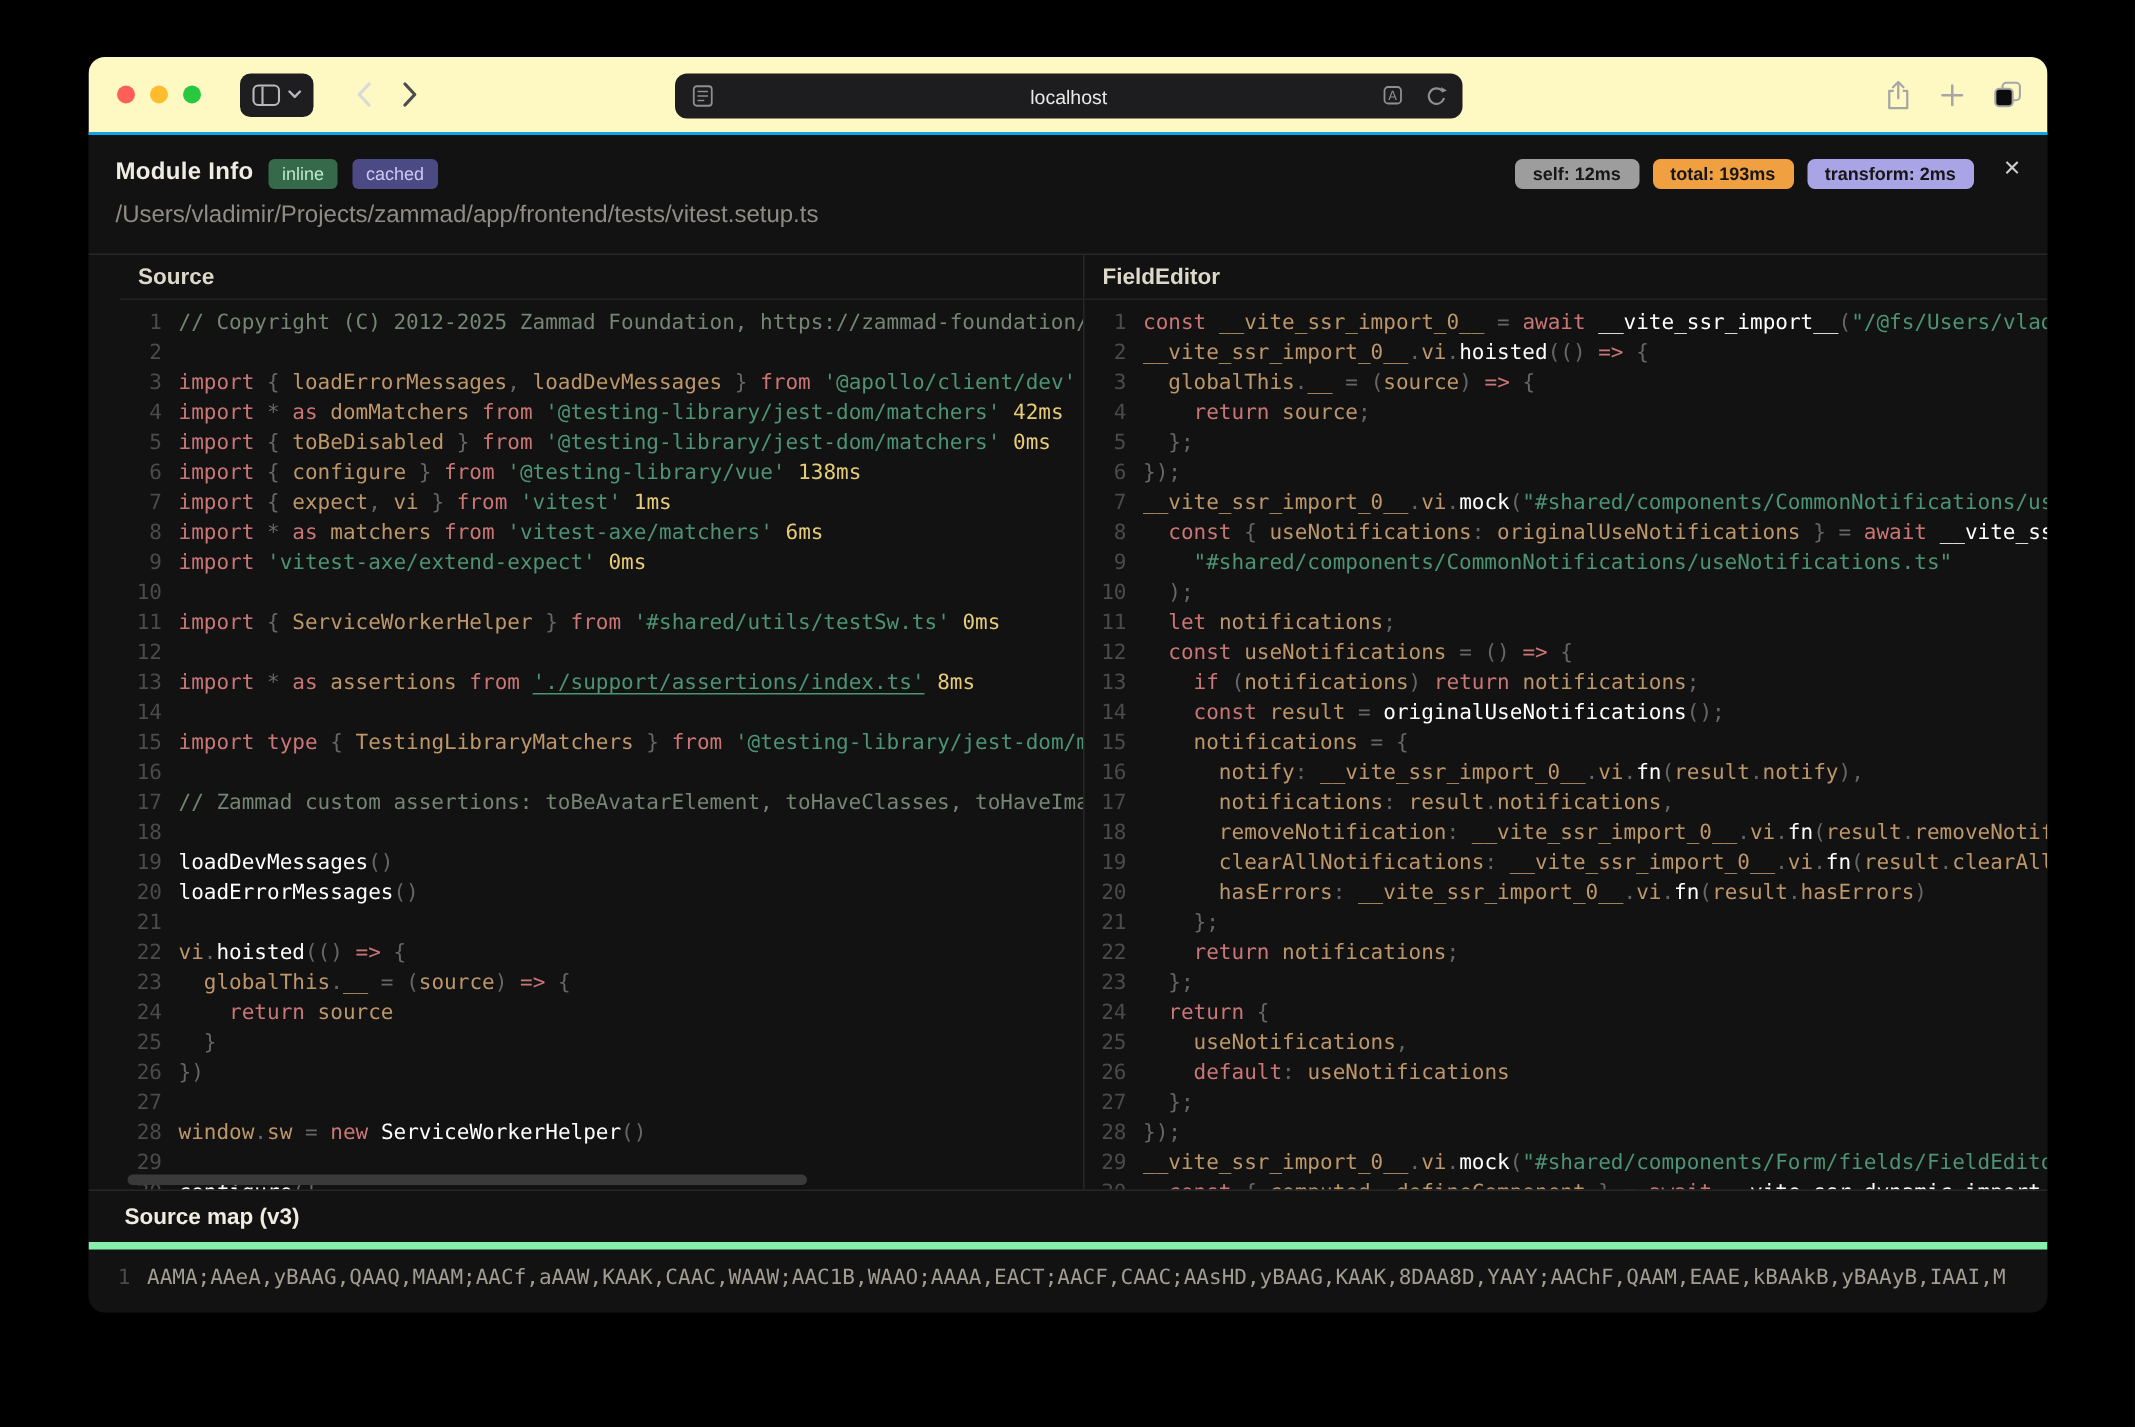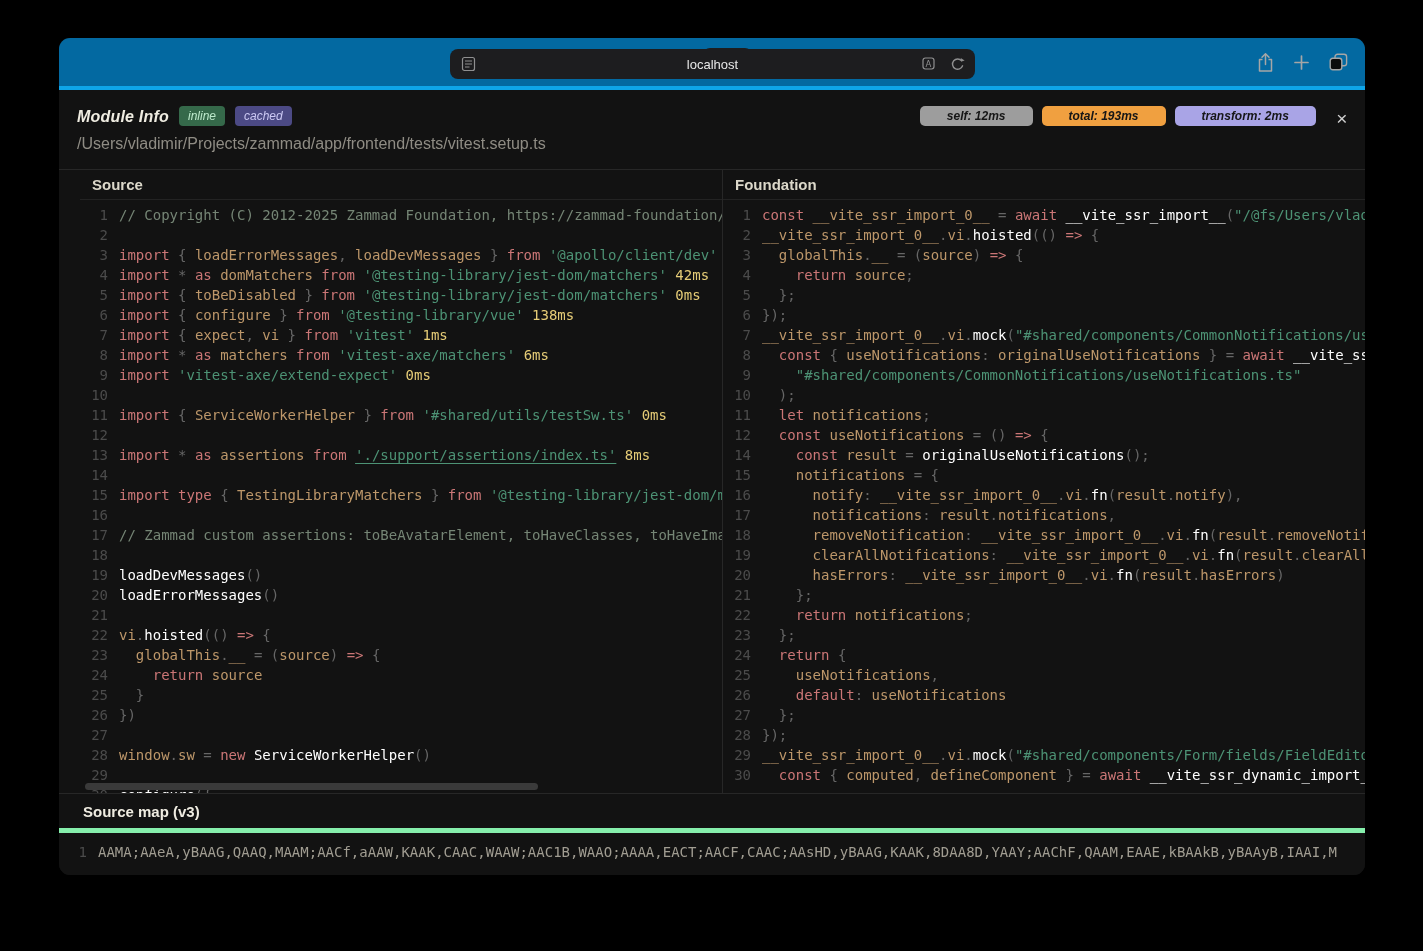--- a/index.html
+++ b/index.html
@@ -4,47 +4,47 @@
 <style>
   *{margin:0;padding:0;box-sizing:border-box;}
   html,body{width:1423px;height:951px;background:#000;overflow:hidden;}
   body{font-family:"Liberation Sans",sans-serif;position:relative;}
 
   .window{position:absolute;left:59px;top:38px;width:1306px;height:837px;border-radius:11px;
     background:#121212;display:flex;flex-direction:column;overflow:hidden;
     box-shadow:0 25px 70px rgba(0,0,0,.75);}
 
   
-  .toolbar{flex:0 0 52px;background:#0369a1;display:flex;align-items:center;position:relative;
-    border-bottom:4px solid #0ea5e9;justify-content:center;}
+  .toolbar{flex:0 0 52px;background:#fef9c3;display:flex;align-items:center;position:relative;
+    border-bottom:2px solid #0ea5e9;}
   .traffic{display:flex;gap:10px;margin-left:19px;}
   .tl{width:12px;height:12px;border-radius:50%;display:inline-block;}
   .tl-red{background:#ff5f57}.tl-yellow{background:#febc2e}.tl-green{background:#28c840}
   .sidebar-btn{margin-left:26px;width:49px;height:29px;background:#1e1e20;border-radius:7px;
     display:flex;align-items:center;justify-content:center;gap:5px;color:#b9b9b9;}
   .nav-back{margin-left:28px;color:#d9d9d9;display:flex;align-items:center;}
   .nav-fwd{margin-left:20px;color:#4d4d4f;display:flex;align-items:center;}
   .urlbar{position:absolute;left:391px;top:11px;width:525px;height:30px;background:#1d1d1f;
     border-radius:8px;display:flex;align-items:center;justify-content:center;
     color:#e8e8e8;font-size:13px;}
   .site-icon{position:absolute;left:11px;color:#8f8f90;display:flex;align-items:center;}
   .right-ic{position:absolute;right:10px;display:flex;gap:12px;color:#8f8f90;align-items:center;}
   .tb-right{position:absolute;right:17px;display:flex;gap:19px;color:#a6a6a6;align-items:center;}
   .icon-btn{display:flex;align-items:center;}
 
   
   .page{flex:1;display:flex;flex-direction:column;min-height:0;background:#121212;}
   .module-header{padding:16px 18px 16px 18px;border-bottom:1px solid #272727;}
-  .mh-row{display:flex;align-items:flex-end;font-style:italic;}
+  .mh-row{display:flex;align-items:flex-start;}
   .mh-title{font-size:16px;font-weight:700;color:#efece1;letter-spacing:.2px;}
   .badge{margin-left:10px;font-size:12px;line-height:1;padding:4px 9px;border-radius:4px;font-weight:500;}
   .badge-green{background:#35694a;color:#bce9cb;}
   .badge-purple{background:#4c4a85;color:#ccc9f4;}
   .timings{margin-left:auto;display:flex;gap:9px;align-items:center;}
-  .pill{font-size:12px;line-height:1;padding:4px 27px;border-radius:5px;font-weight:600;}
+  .pill{font-size:12px;line-height:1;padding:4px 12px;border-radius:5px;font-weight:600;}
   .pill-gray{background:#9d9d9d;color:#161616;}
   .pill-orange{background:#f0a040;color:#161616;}
   .pill-violet{background:#a9a4e6;color:#161616;}
   .close-btn{margin-left:20px;color:#cfcfcf;font-size:19px;line-height:14px;cursor:pointer;}
   .mh-path{margin-top:9px;font-size:16px;color:#8f8c84;}
 
   
   .panels{flex:1;display:flex;min-height:0;padding-left:21px;}
   .panel{flex:1;min-width:0;display:flex;flex-direction:column;position:relative;overflow:hidden;}
   .panel-r{border-left:1px solid #272727;}
@@ -204,34 +204,35 @@
             <div class="code-line"><span class="ln">25</span><span class="t-pn">  }</span></div>
             <div class="code-line"><span class="ln">26</span><span class="t-pn">})</span></div>
             <div class="code-line"><span class="ln">27</span></div>
             <div class="code-line"><span class="ln">28</span><span class="t-id">window</span><span class="t-pn">.</span><span class="t-id">sw</span><span class="t-tx"> </span><span class="t-pn">=</span><span class="t-tx"> </span><span class="t-kw">new</span><span class="t-tx"> </span><span class="t-fn">ServiceWorkerHelper</span><span class="t-pn">()</span></div>
             <div class="code-line"><span class="ln">29</span></div>
             <div class="code-line"><span class="ln">30</span><span class="t-fn">configure</span><span class="t-pn">({</span></div>
           </div>
         <div class="hscroll"></div>
       </div>
       <div class="panel panel-r">
-        <div class="panel-title">Foundation</div>
+        <div class="panel-title">FieldEditor</div>
         <div class="code" id="transformed-code">
             <div class="code-line"><span class="ln">1</span><span class="t-kw">const</span><span class="t-tx"> </span><span class="t-id">__vite_ssr_import_0__</span><span class="t-tx"> </span><span class="t-pn">=</span><span class="t-tx"> </span><span class="t-kw">await</span><span class="t-tx"> </span><span class="t-fn">__vite_ssr_import__</span><span class="t-pn">(</span><span class="t-str">"/@fs/Users/vladimir/</span></div>
             <div class="code-line"><span class="ln">2</span><span class="t-id">__vite_ssr_import_0__</span><span class="t-pn">.</span><span class="t-id">vi</span><span class="t-pn">.</span><span class="t-fn">hoisted</span><span class="t-pn">(() </span><span class="t-kw">=&gt;</span><span class="t-pn"> {</span></div>
             <div class="code-line"><span class="ln">3</span><span class="t-tx">  </span><span class="t-id">globalThis</span><span class="t-pn">.</span><span class="t-id">__</span><span class="t-tx"> </span><span class="t-pn">=</span><span class="t-tx"> </span><span class="t-pn">(</span><span class="t-id">source</span><span class="t-pn">)</span><span class="t-tx"> </span><span class="t-kw">=&gt;</span><span class="t-pn"> {</span></div>
             <div class="code-line"><span class="ln">4</span><span class="t-tx">    </span><span class="t-kw">return</span><span class="t-tx"> </span><span class="t-id">source</span><span class="t-pn">;</span></div>
             <div class="code-line"><span class="ln">5</span><span class="t-pn">  };</span></div>
             <div class="code-line"><span class="ln">6</span><span class="t-pn">});</span></div>
             <div class="code-line"><span class="ln">7</span><span class="t-id">__vite_ssr_import_0__</span><span class="t-pn">.</span><span class="t-id">vi</span><span class="t-pn">.</span><span class="t-fn">mock</span><span class="t-pn">(</span><span class="t-str">"#shared/components/CommonNotifications/useNotifications.ts"</span></div>
             <div class="code-line"><span class="ln">8</span><span class="t-tx">  </span><span class="t-kw">const</span><span class="t-pn"> { </span><span class="t-id">useNotifications</span><span class="t-pn">: </span><span class="t-id">originalUseNotifications</span><span class="t-pn"> } </span><span class="t-pn">=</span><span class="t-tx"> </span><span class="t-kw">await</span><span class="t-tx"> </span><span class="t-fn">__vite_ssr_dynamic_import__</span></div>
             <div class="code-line"><span class="ln">9</span><span class="t-tx">    </span><span class="t-str">"#shared/components/CommonNotifications/useNotifications.ts"</span></div>
             <div class="code-line"><span class="ln">10</span><span class="t-pn">  );</span></div>
             <div class="code-line"><span class="ln">11</span><span class="t-tx">  </span><span class="t-kw">let</span><span class="t-tx"> </span><span class="t-id">notifications</span><span class="t-pn">;</span></div>
             <div class="code-line"><span class="ln">12</span><span class="t-tx">  </span><span class="t-kw">const</span><span class="t-tx"> </span><span class="t-id">useNotifications</span><span class="t-tx"> </span><span class="t-pn">=</span><span class="t-tx"> </span><span class="t-pn">() </span><span class="t-kw">=&gt;</span><span class="t-pn"> {</span></div>
+            <div class="code-line"><span class="ln">13</span><span class="t-tx">    </span><span class="t-kw">if</span><span class="t-tx"> </span><span class="t-pn">(</span><span class="t-id">notifications</span><span class="t-pn">)</span><span class="t-tx"> </span><span class="t-kw">return</span><span class="t-tx"> </span><span class="t-id">notifications</span><span class="t-pn">;</span></div>
             <div class="code-line"><span class="ln">14</span><span class="t-tx">    </span><span class="t-kw">const</span><span class="t-tx"> </span><span class="t-id">result</span><span class="t-tx"> </span><span class="t-pn">=</span><span class="t-tx"> </span><span class="t-fn">originalUseNotifications</span><span class="t-pn">();</span></div>
             <div class="code-line"><span class="ln">15</span><span class="t-tx">    </span><span class="t-id">notifications</span><span class="t-tx"> </span><span class="t-pn">=</span><span class="t-tx"> </span><span class="t-pn">{</span></div>
             <div class="code-line"><span class="ln">16</span><span class="t-tx">      </span><span class="t-id">notify</span><span class="t-pn">: </span><span class="t-id">__vite_ssr_import_0__</span><span class="t-pn">.</span><span class="t-id">vi</span><span class="t-pn">.</span><span class="t-fn">fn</span><span class="t-pn">(</span><span class="t-id">result</span><span class="t-pn">.</span><span class="t-id">notify</span><span class="t-pn">),</span></div>
             <div class="code-line"><span class="ln">17</span><span class="t-tx">      </span><span class="t-id">notifications</span><span class="t-pn">: </span><span class="t-id">result</span><span class="t-pn">.</span><span class="t-id">notifications</span><span class="t-pn">,</span></div>
             <div class="code-line"><span class="ln">18</span><span class="t-tx">      </span><span class="t-id">removeNotification</span><span class="t-pn">: </span><span class="t-id">__vite_ssr_import_0__</span><span class="t-pn">.</span><span class="t-id">vi</span><span class="t-pn">.</span><span class="t-fn">fn</span><span class="t-pn">(</span><span class="t-id">result</span><span class="t-pn">.</span><span class="t-id">removeNotification</span></div>
             <div class="code-line"><span class="ln">19</span><span class="t-tx">      </span><span class="t-id">clearAllNotifications</span><span class="t-pn">: </span><span class="t-id">__vite_ssr_import_0__</span><span class="t-pn">.</span><span class="t-id">vi</span><span class="t-pn">.</span><span class="t-fn">fn</span><span class="t-pn">(</span><span class="t-id">result</span><span class="t-pn">.</span><span class="t-id">clearAllNotifications</span></div>
             <div class="code-line"><span class="ln">20</span><span class="t-tx">      </span><span class="t-id">hasErrors</span><span class="t-pn">: </span><span class="t-id">__vite_ssr_import_0__</span><span class="t-pn">.</span><span class="t-id">vi</span><span class="t-pn">.</span><span class="t-fn">fn</span><span class="t-pn">(</span><span class="t-id">result</span><span class="t-pn">.</span><span class="t-id">hasErrors</span><span class="t-pn">)</span></div>
             <div class="code-line"><span class="ln">21</span><span class="t-pn">    };</span></div>
             <div class="code-line"><span class="ln">22</span><span class="t-tx">    </span><span class="t-kw">return</span><span class="t-tx"> </span><span class="t-id">notifications</span><span class="t-pn">;</span></div>
             <div class="code-line"><span class="ln">23</span><span class="t-pn">  };</span></div>

